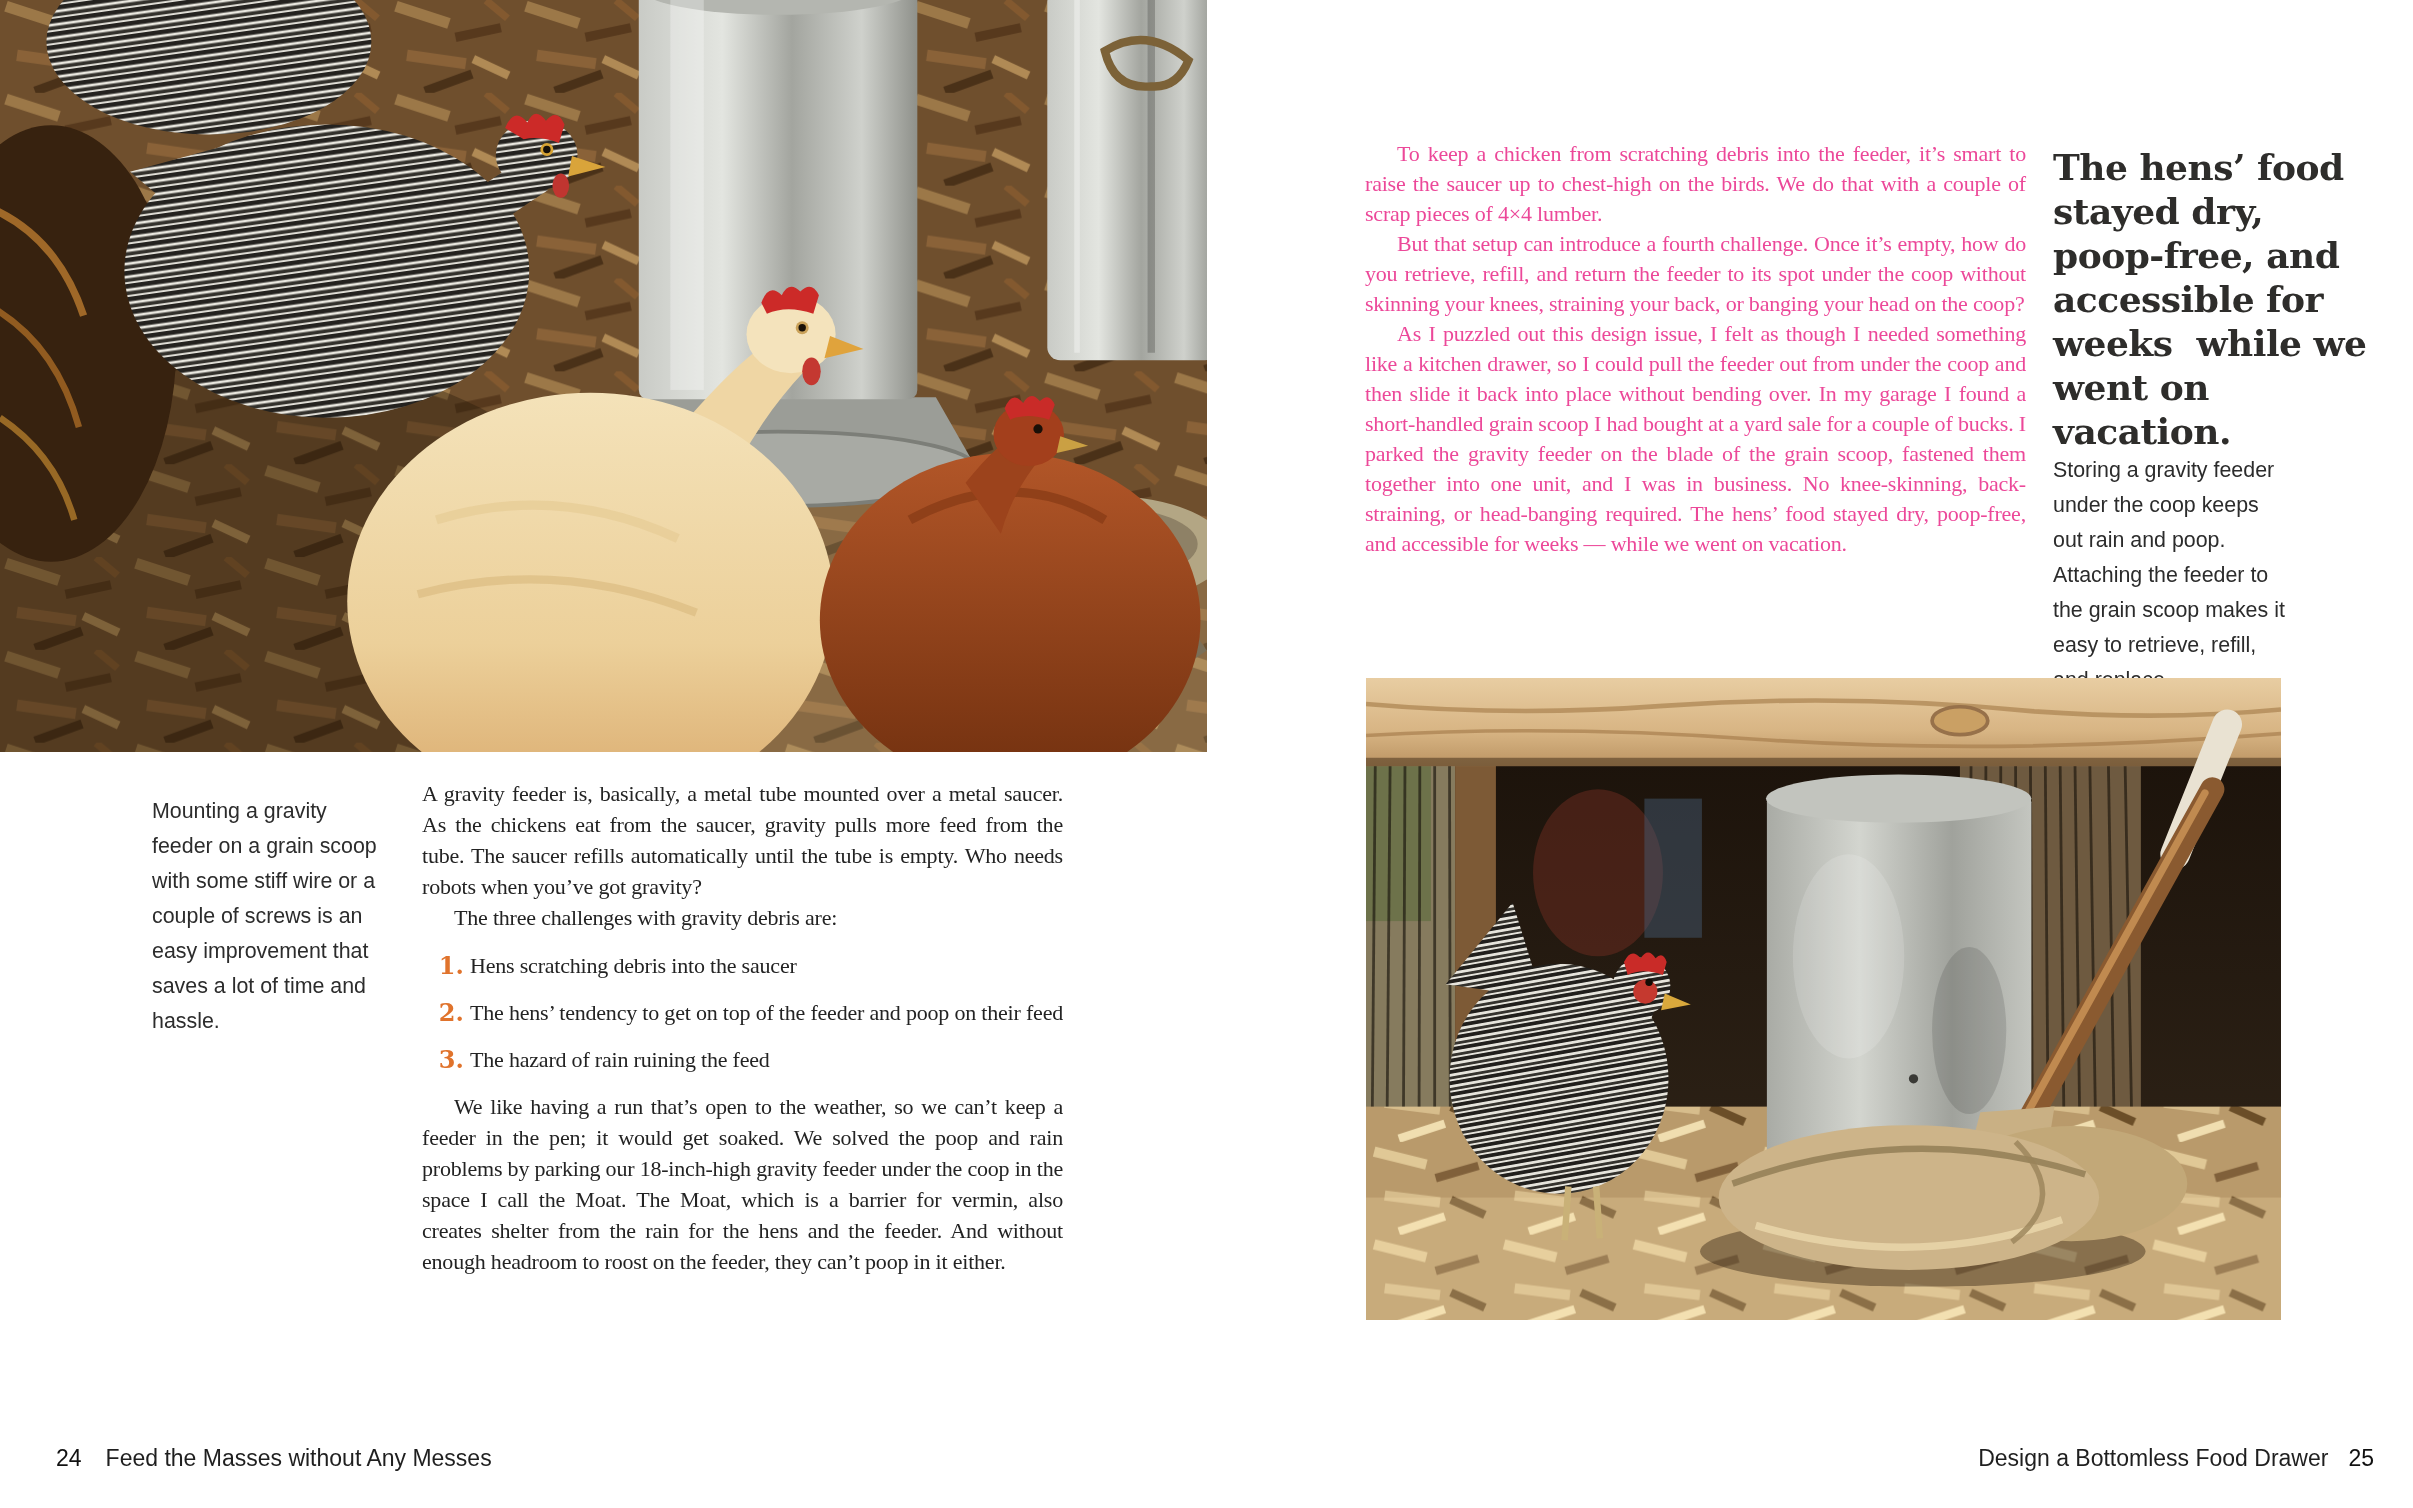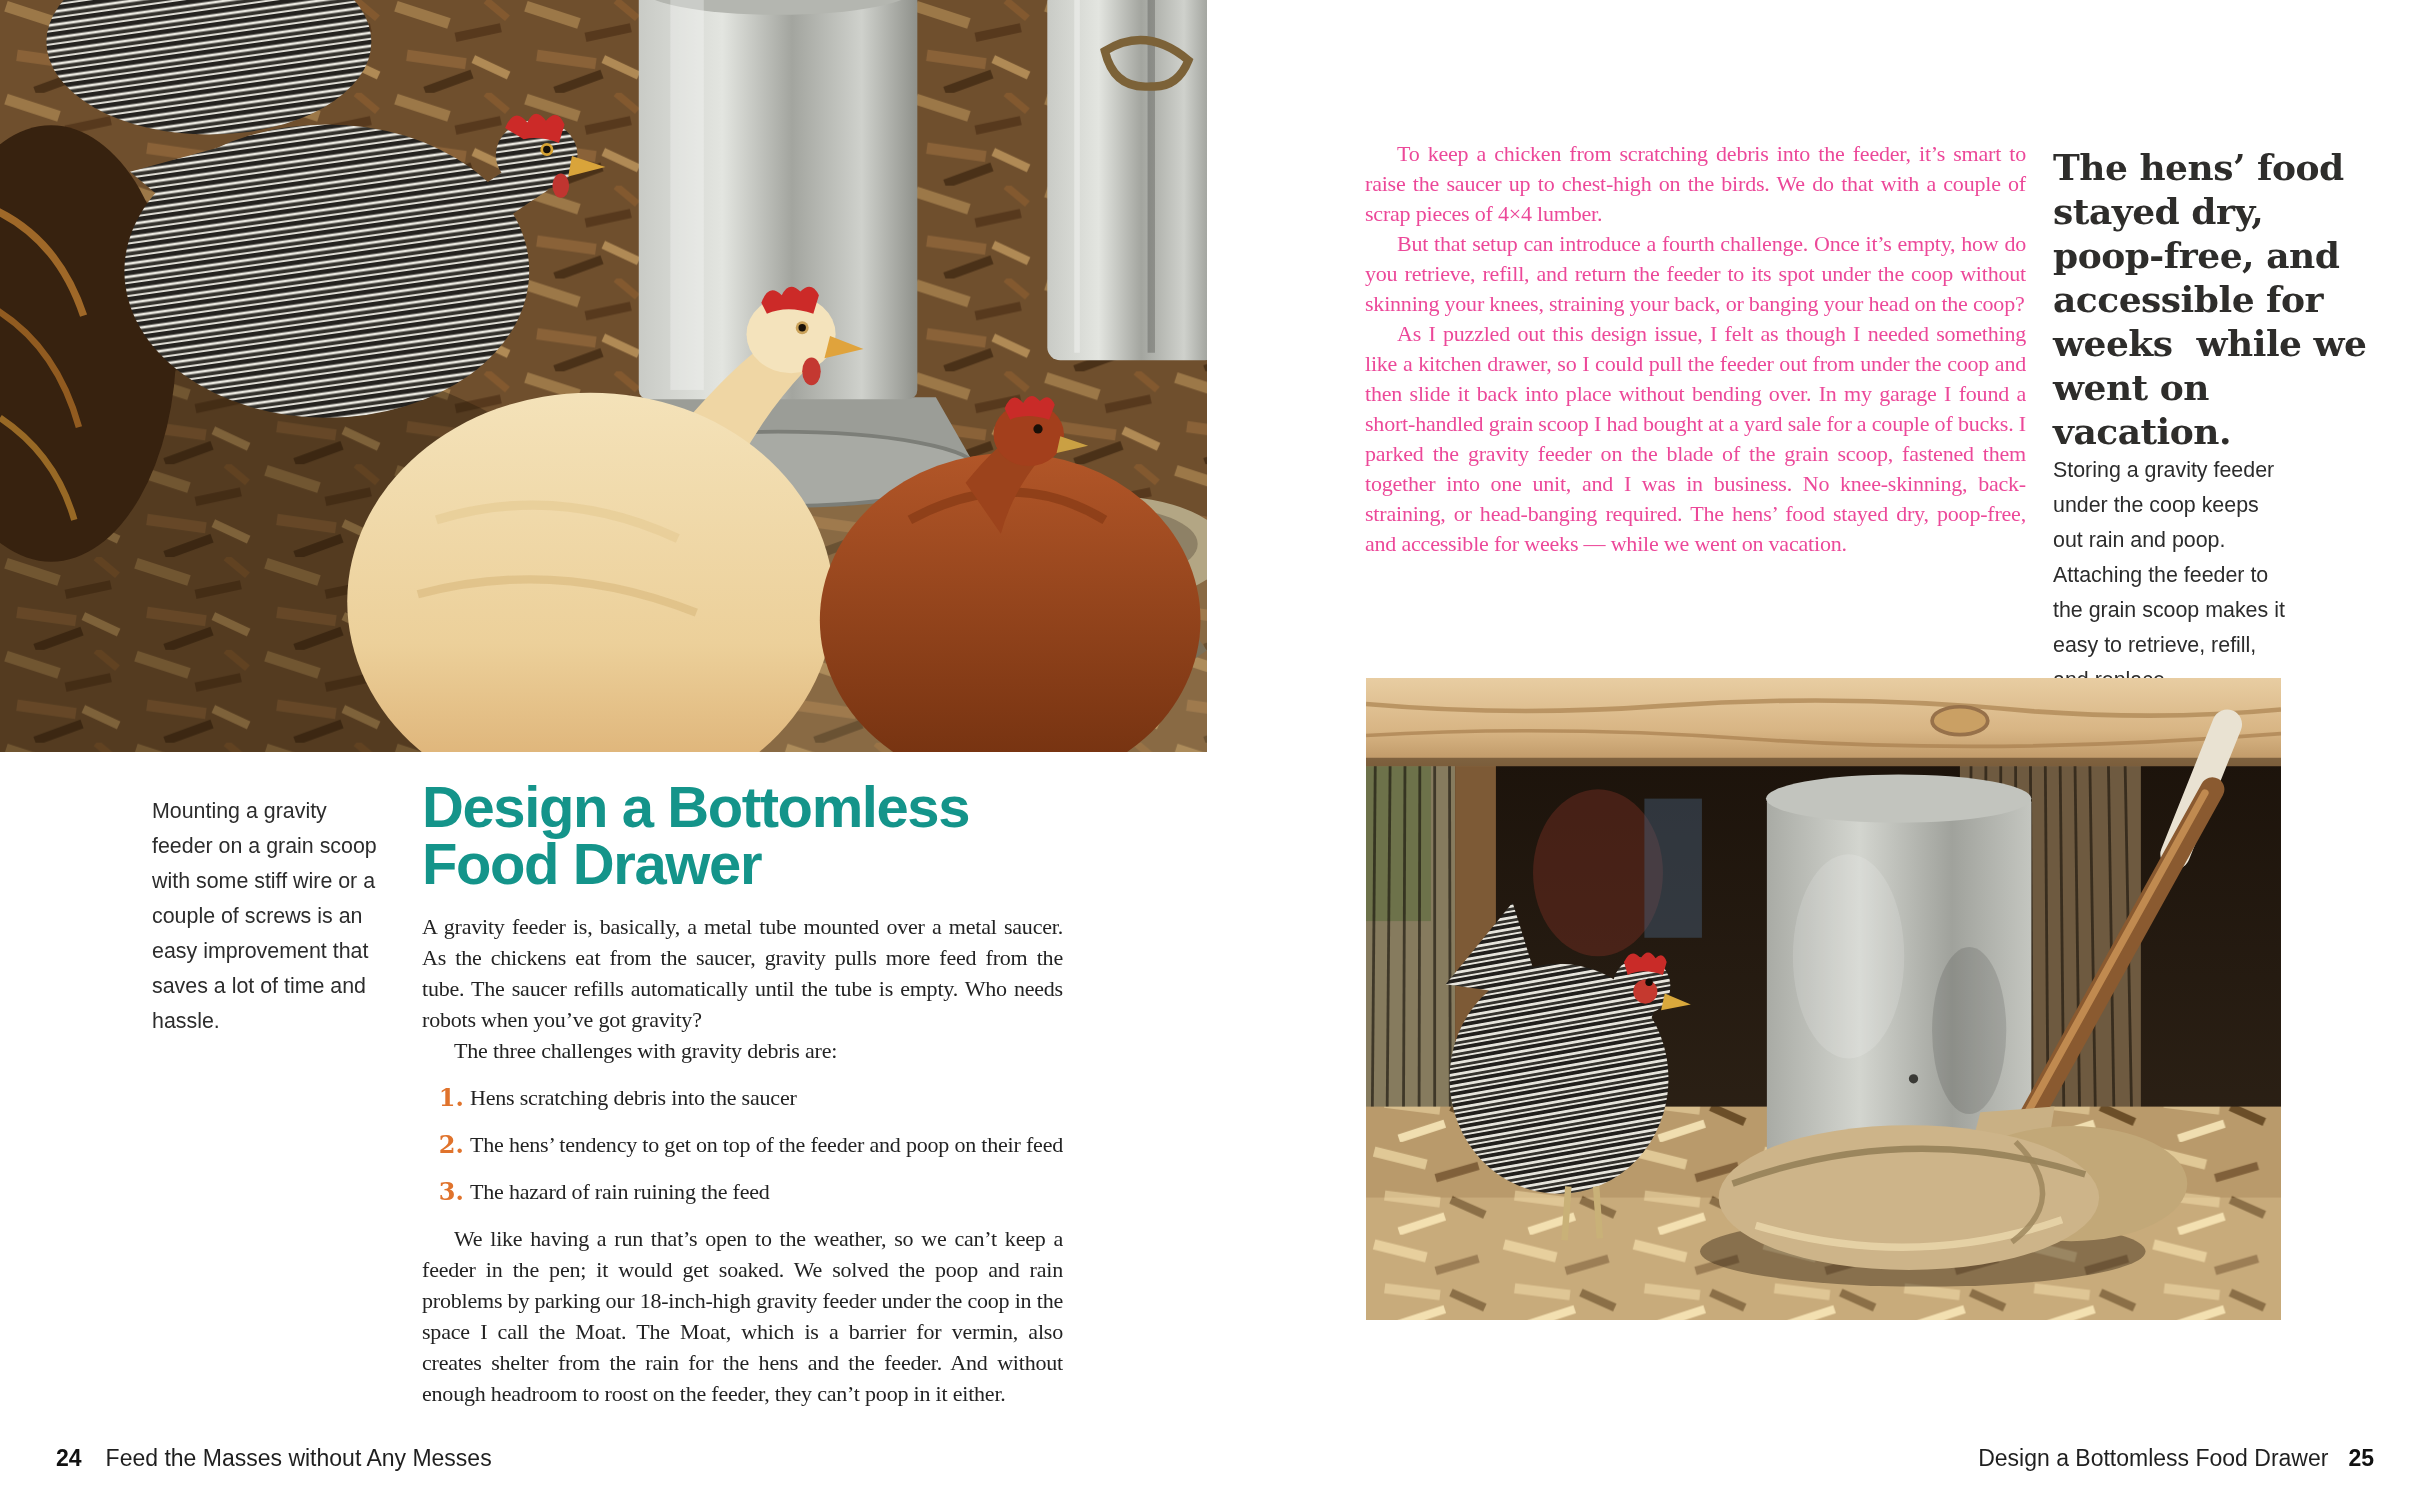--- a/index.html
+++ b/index.html
@@ -35,21 +35,21 @@
     font-family:"DejaVu Serif",serif;font-weight:700;font-size:36px;line-height:44px;
     letter-spacing:-0.5px;color:#2e2d2b;}
   .caption-right{position:absolute;left:2053px;top:453px;width:232px;
     font-family:"Liberation Sans",sans-serif;font-size:21.4px;line-height:35px;color:#2c2c2c;}
 
   
   .footer{position:absolute;top:1444px;font-family:"Liberation Sans",sans-serif;
     font-size:23px;line-height:28px;color:#1f1f1f;}
   .footer-left{left:56px;}
   .footer-right{right:39px;text-align:right;}
-  .page-num{font-weight:700;color:#111;}
+  .page-num{font-weight:400;color:#111;}
   .footer-left .page-num{margin-right:24px;}
   .footer-right .page-num{margin-left:20px;}
 </style>
 </head>
 <body>
 
 <div class="spread">
 
   <div class="photo-left">
     <svg viewBox="0 0 1300 810" preserveAspectRatio="none">
@@ -153,21 +153,20 @@
         <path d="M1082,440 q8,-20 20,-6 q8,-14 18,-2 q10,-10 16,4 l-6,16 q-24,-8 -42,0 Z" fill="#c92b28"></path>
         <path d="M1142,470 L1172,480 L1138,488 Z" fill="#caa043"></path>
         <circle cx="1118" cy="462" r="5" fill="#1a0f07"></circle>
       </g>
     </svg>
   </div>
 
   <div class="caption-left">Mounting a gravity feeder on a grain scoop with some stiff wire or a couple of screws is an easy improvement that saves a lot of time and hassle.</div>
 
   <div class="article">
-    <h1 class="headline"><span>Design a Bottomless</span><br><span>Food Drawer</span></h1>
     <div class="body-copy">
       <p>A gravity feeder is, basically, a metal tube mounted over a metal saucer. As the chickens eat from the saucer, gravity pulls more feed from the tube. The saucer refills automatically until the tube is empty. Who needs robots when you’ve got gravity?</p>
       <p class="indent">The three challenges with gravity debris are:</p>
       <ul class="challenge-list">
         <li>
           <span class="challenge-num">1.</span>
           <span class="challenge-text">Hens scratching debris into the saucer</span>
         </li>
         <li>
           <span class="challenge-num">2.</span>

